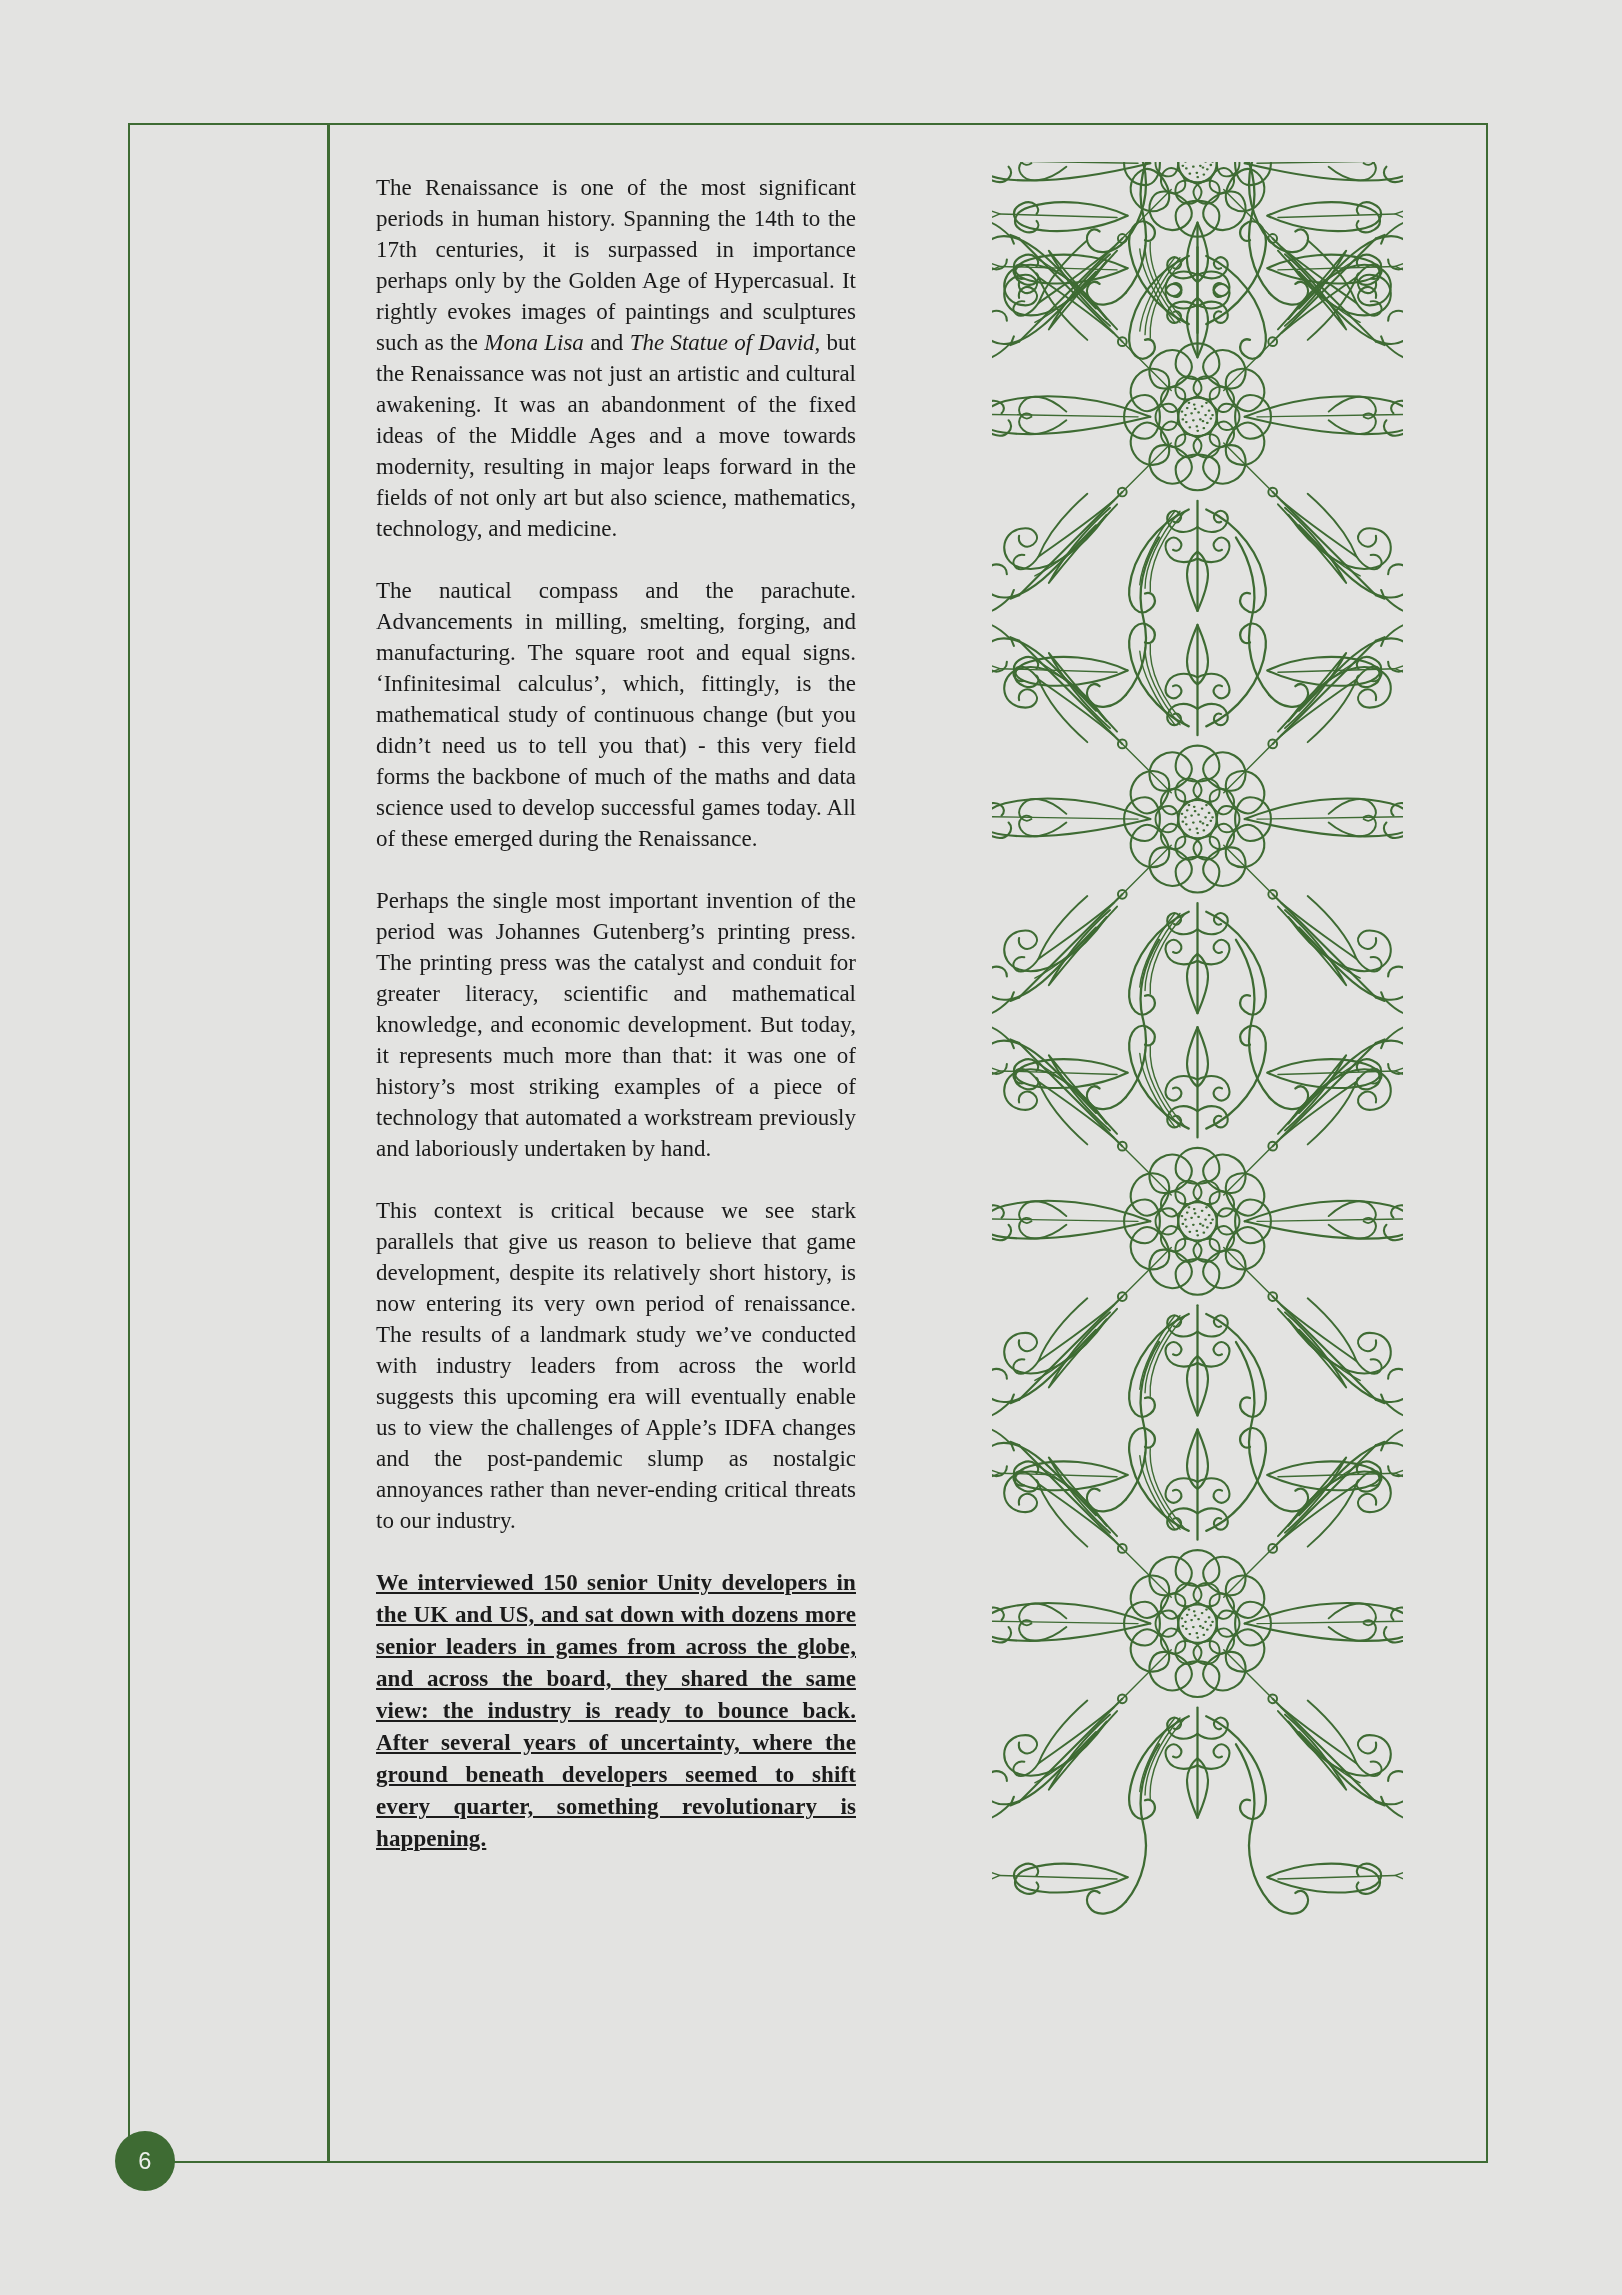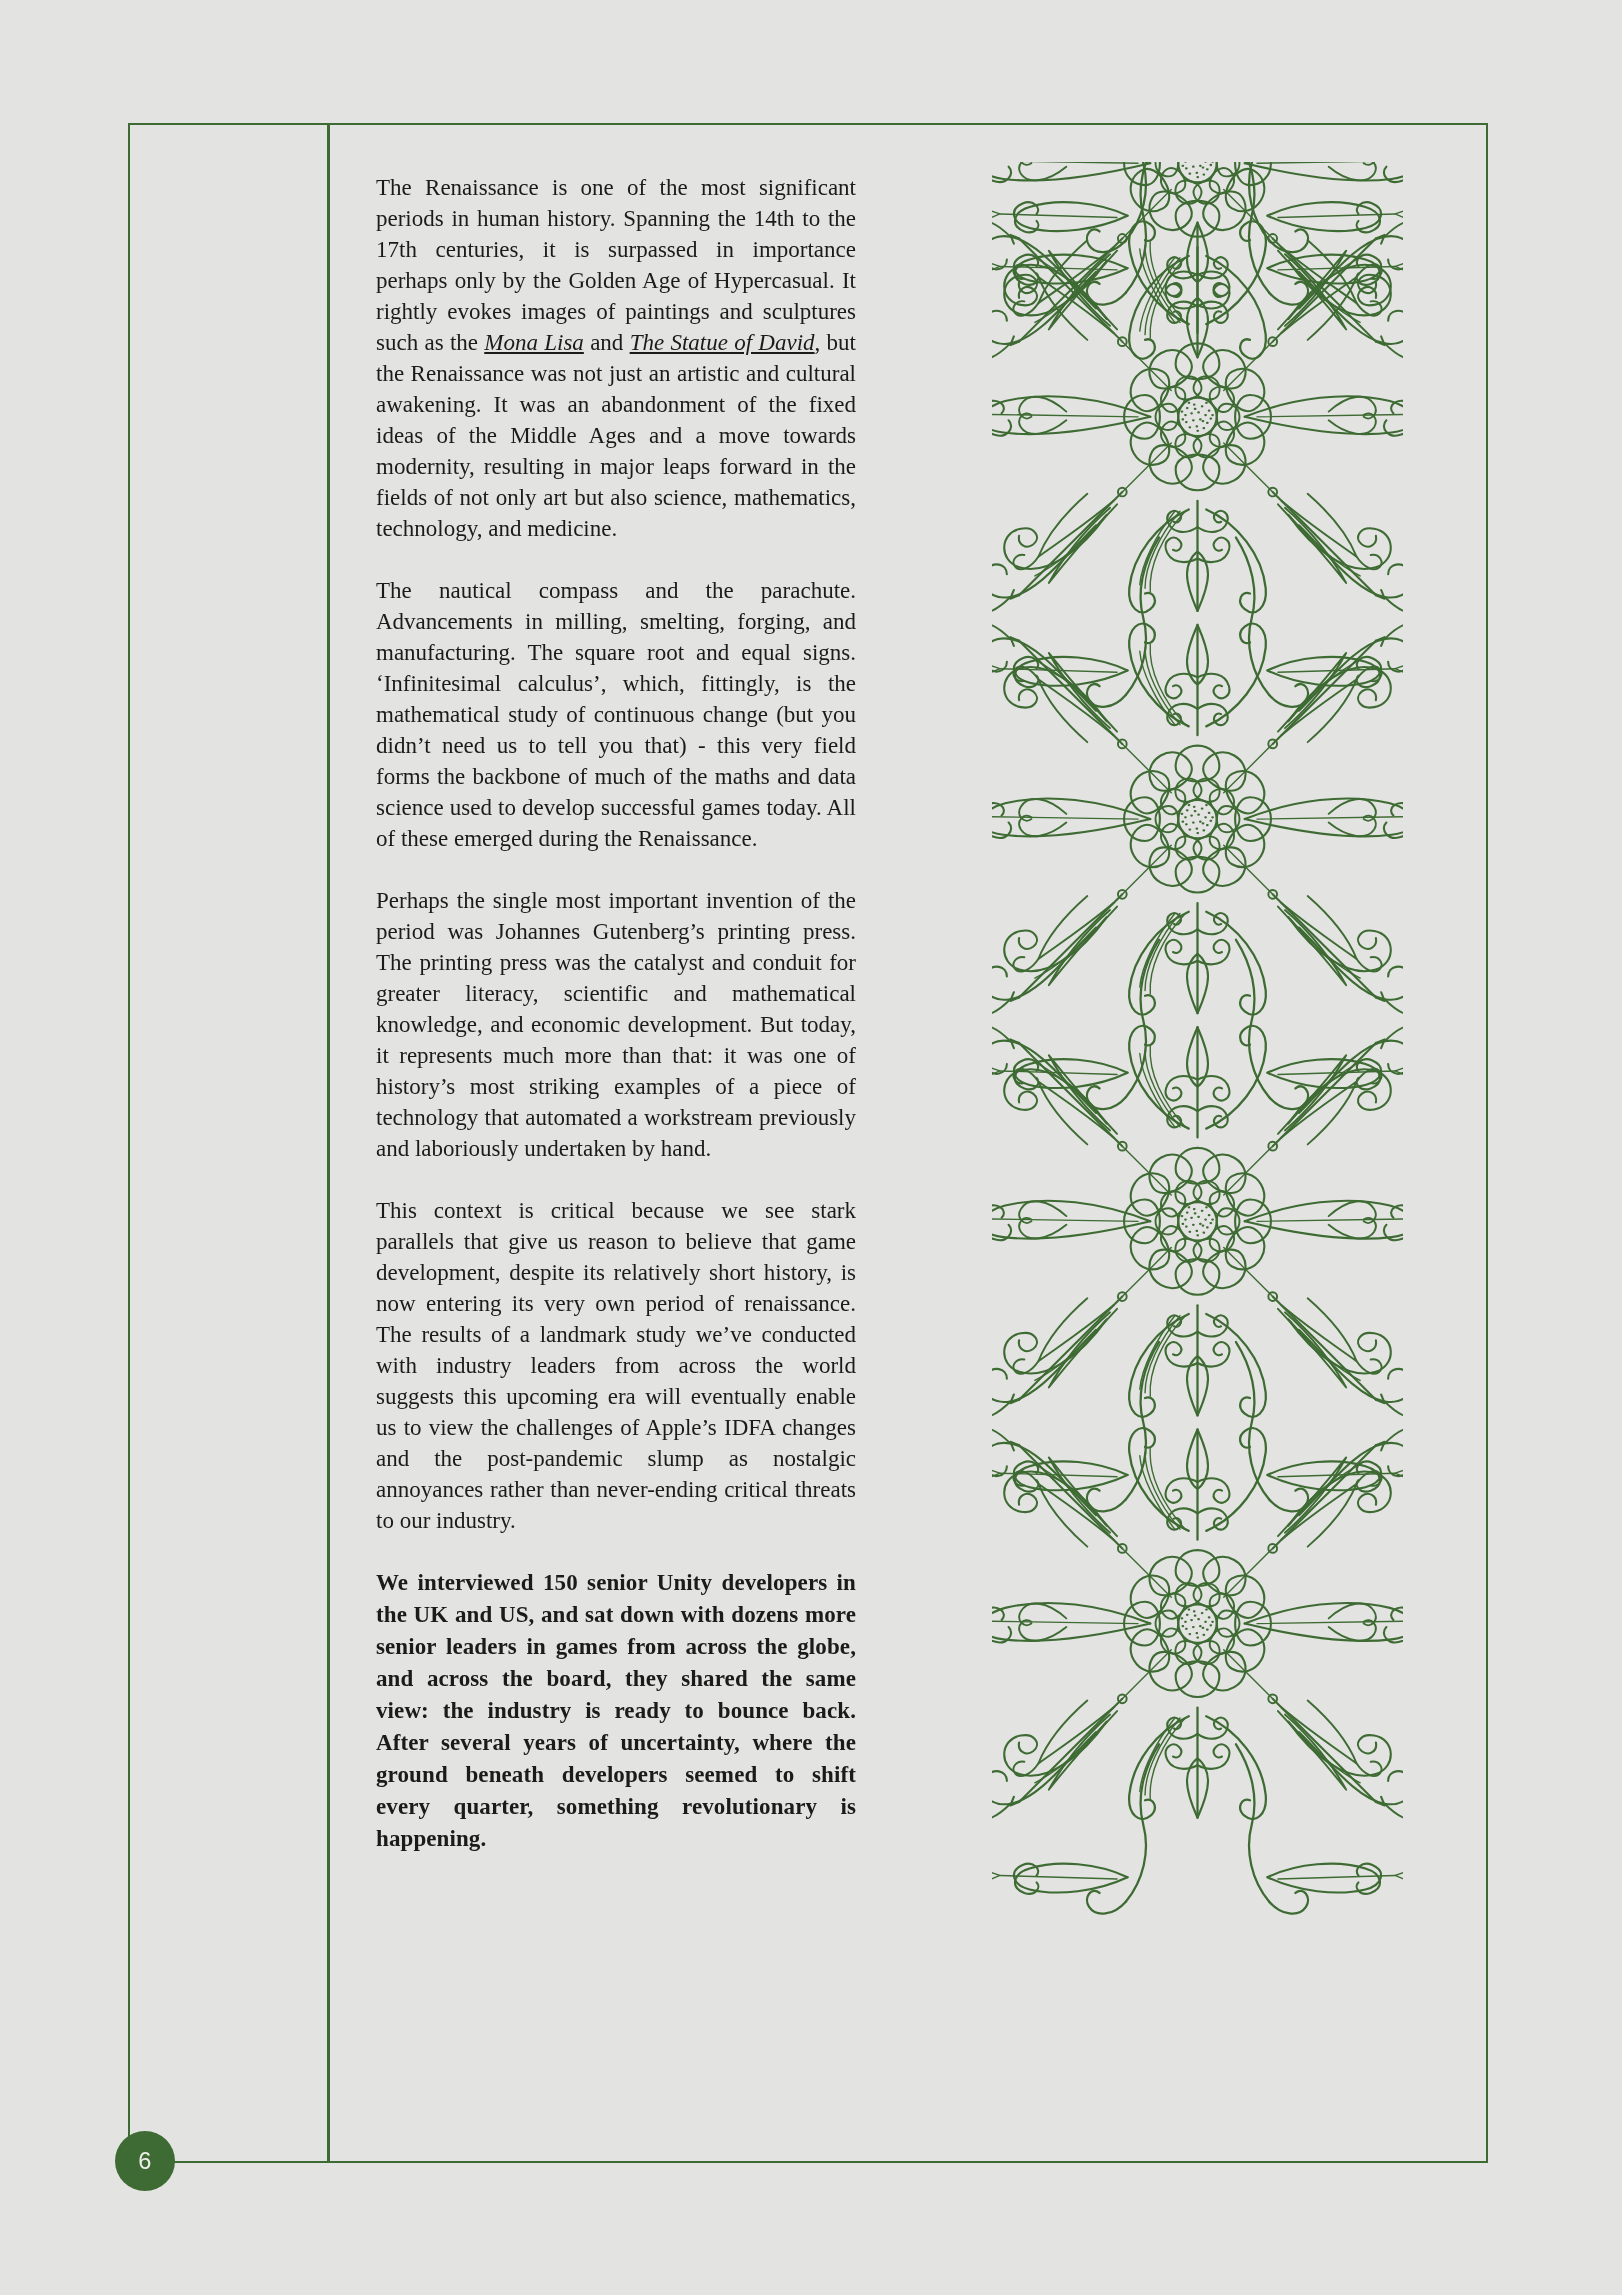--- a/index.html
+++ b/index.html
@@ -73,27 +73,27 @@
   }
   .body-column p {
     margin: 0 0 31px 0;
     text-align: justify;
     font-size: 23px;
     line-height: 31px;
     color: #1b1b1b;
     font-family: "Liberation Serif", serif;
     hyphens: none;
   }
-  .body-column p:last-child { margin-bottom: 8px; }
+  .body-column p:last-child { margin-bottom: 8px; text-decoration: underline; }
   .body-column p.lead-bold {
     font-weight: 700;
     letter-spacing: 0.1px;
     line-height: 32px;
   }
-  .body-column em { font-style: italic; text-decoration: underline; }
+  .body-column em { font-style: italic; }
   
   .ornament-panel {
     position: absolute;
     left: 992px;
     top: 162px;
     width: 411px;
     height: 1817px;
   }
   .ornament-panel svg { display: block; width: 100%; height: 100%; }
 </style>

